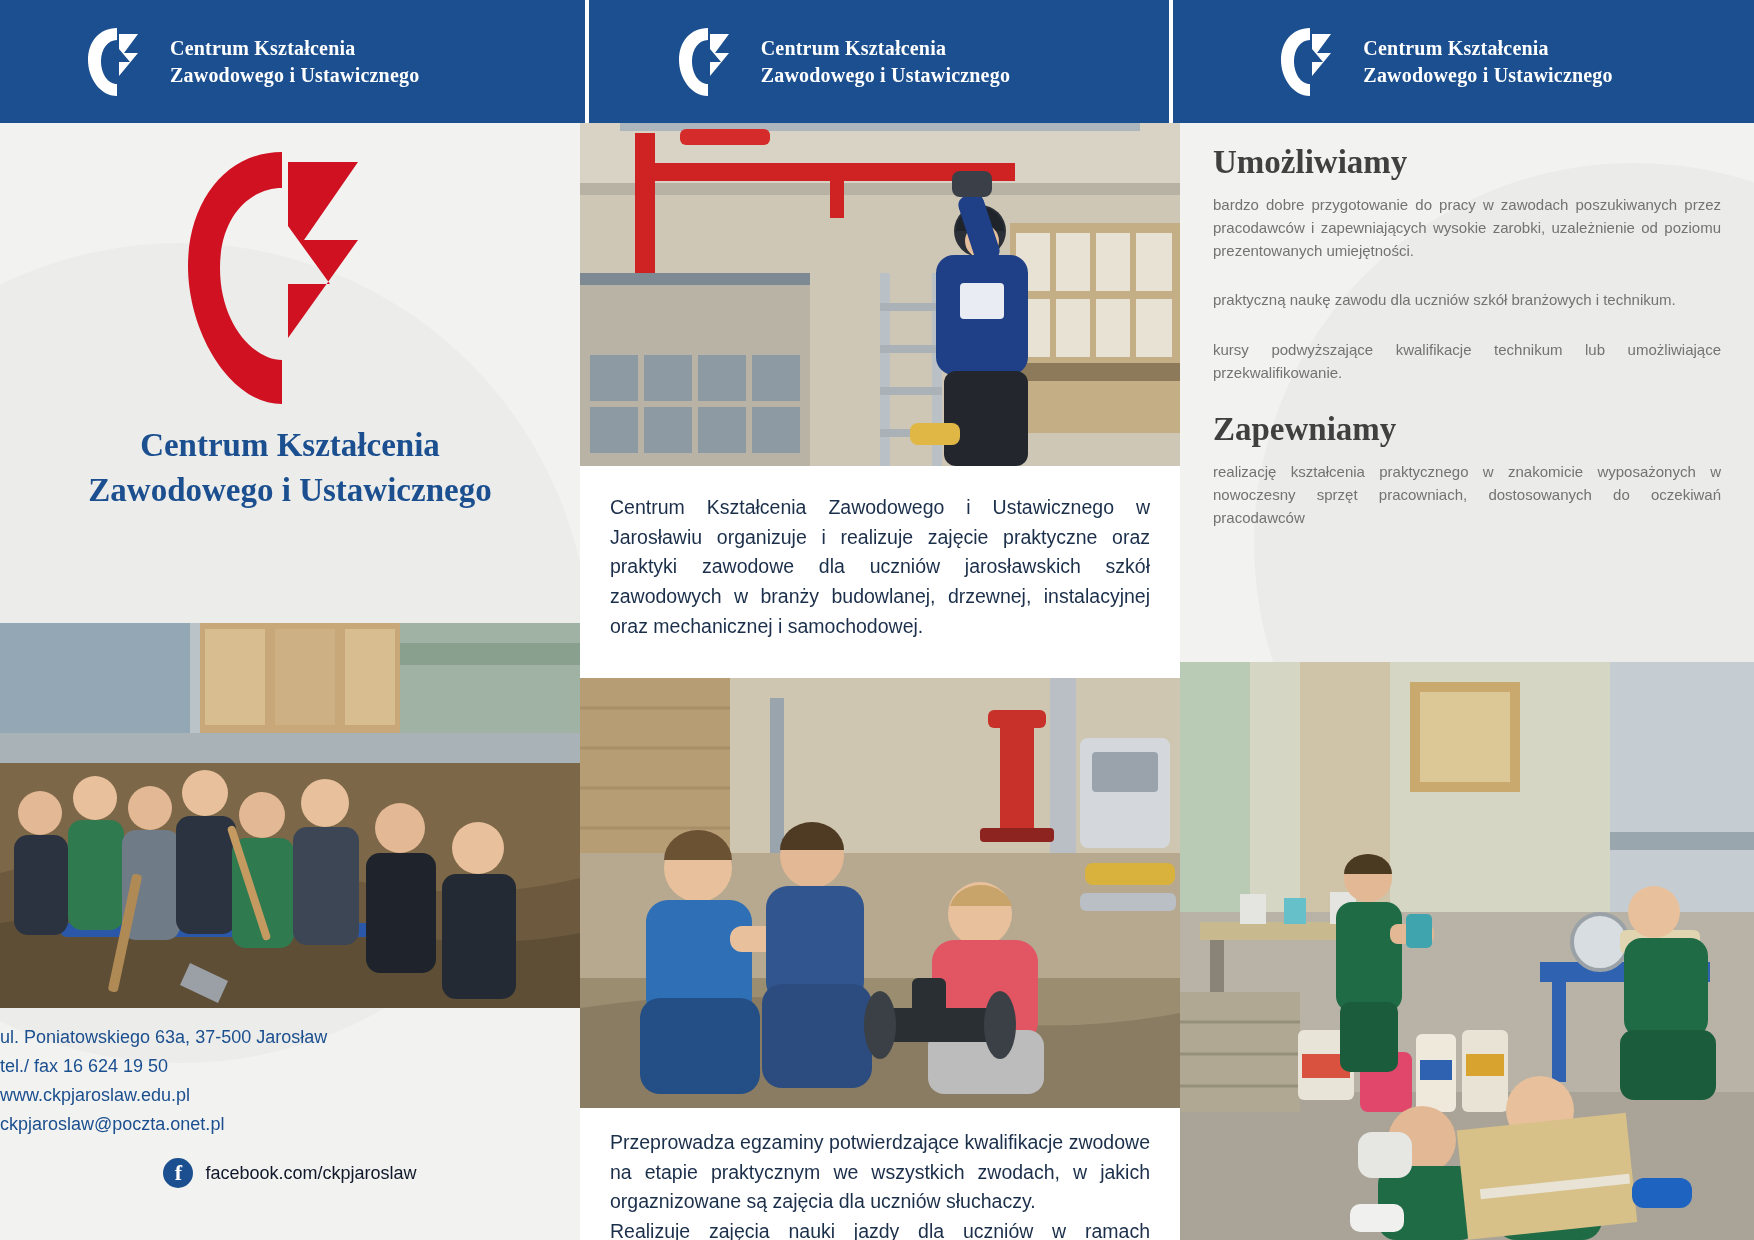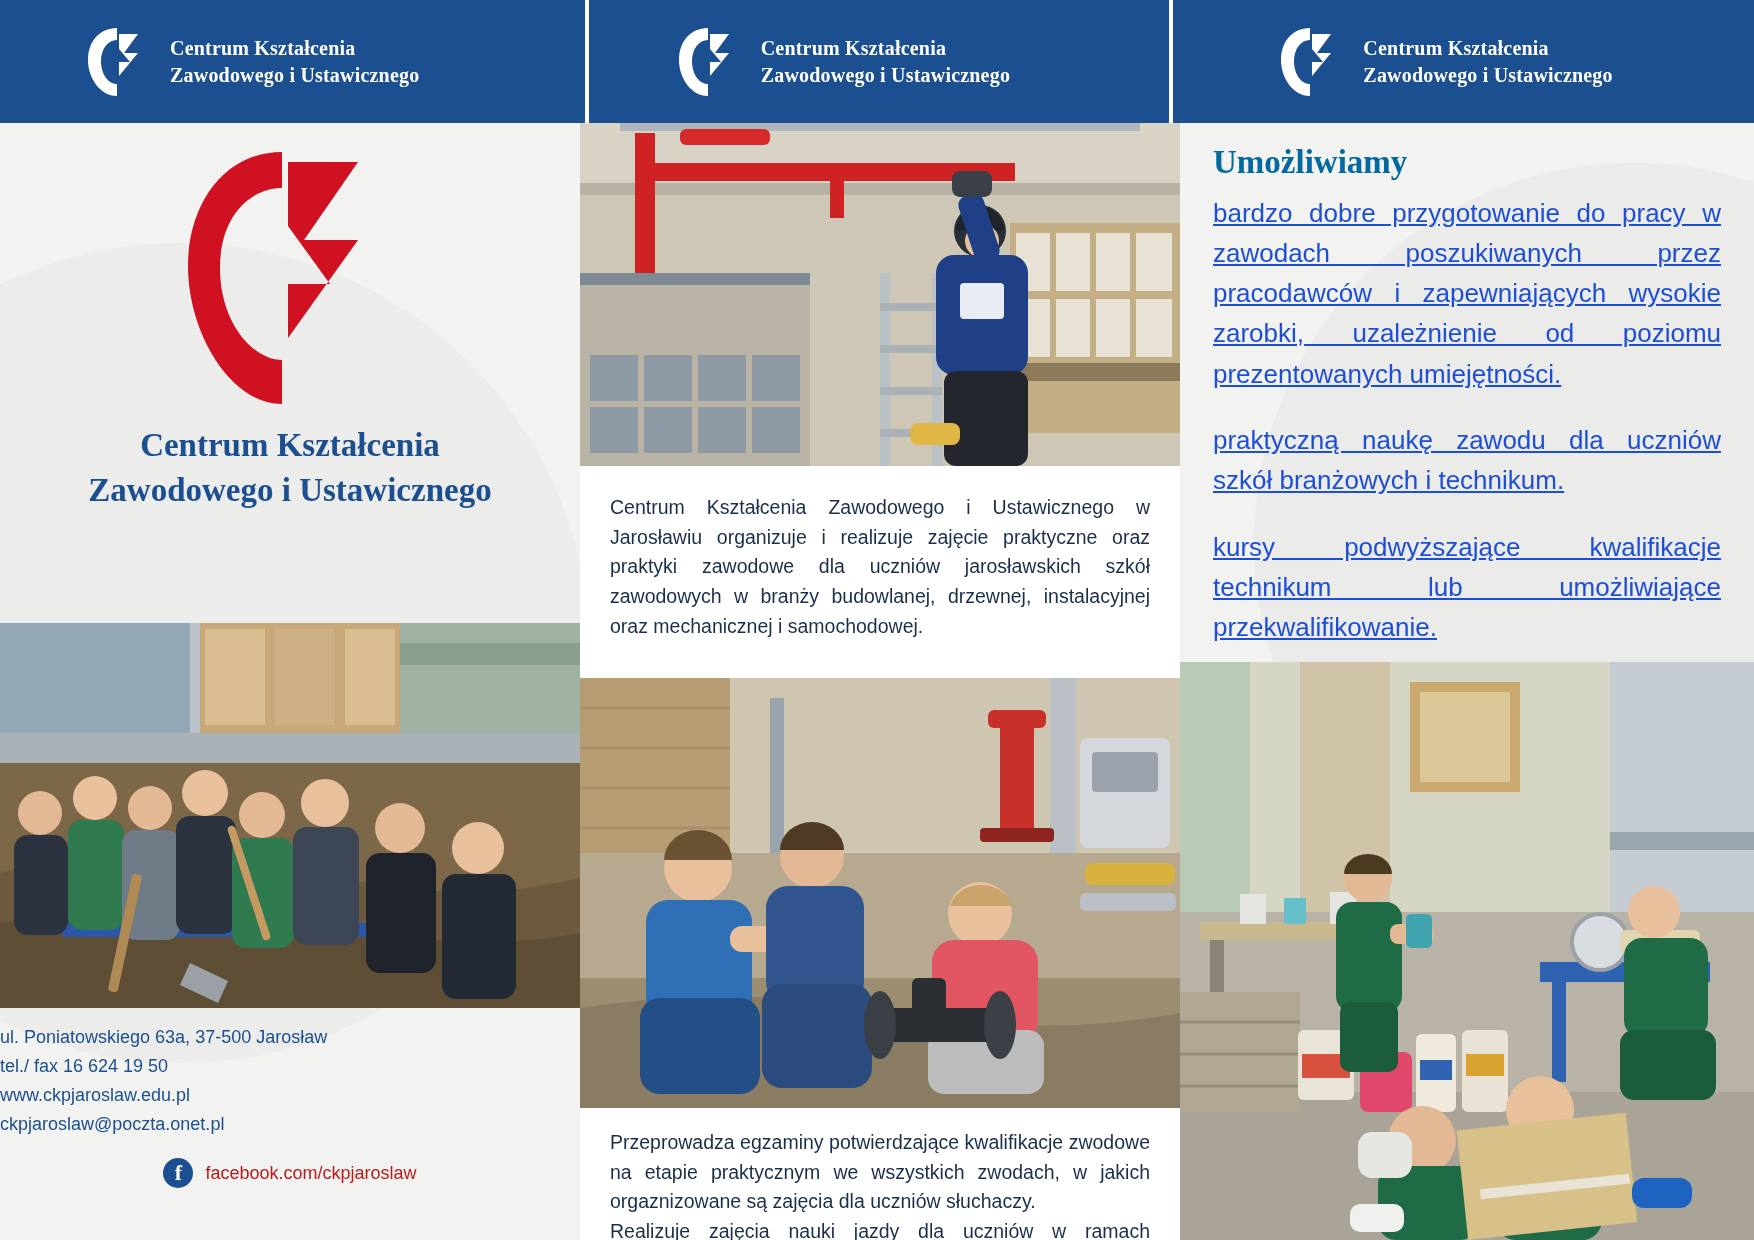--- a/index.html
+++ b/index.html
@@ -116,21 +116,21 @@
     width: 30px; height: 30px;
     border-radius: 50%;
     background: #1b4f8f;
     color: #fff;
     font-family: "Liberation Serif", serif;
     font-weight: bold;
     font-size: 22px;
     line-height: 30px;
     text-align: center;
   }
-  .fb-text { color: #b91c1c; font-size: 18px; }
+  .fb-text { color: #0f172a; font-size: 18px; }
 
   
   .mid-col {
     position: absolute;
     top: 123px; left: 580px;
     width: 600px; height: 1117px;
     background: #ffffff;
   }
   .photo-electric {
     position: absolute;
@@ -179,34 +179,33 @@
     width: 760px; height: 760px;
     border-radius: 50%;
     background: #ebebe9;
   }
   .right-content {
     position: absolute;
     top: 20px; left: 33px;
     width: 508px;
   }
   .r-head {
-    color: #0369a1;
+    color: #404040;
     font-family: "Liberation Serif", serif;
     font-weight: bold;
     font-size: 33px;
     line-height: 1.2;
     margin-bottom: 10px;
   }
   .r-body {
-    color: #1d4ed8;
-    font-size: 26px;
+    color: #737373;
+    font-size: 15px;
     line-height: 1.55;
     text-align: justify;
     margin-bottom: 26px;
-    text-decoration: underline;
   }
   .r-body.last { margin-bottom: 0; }
 
   .photo-tiles {
     position: absolute;
     top: 539px; left: 0;
     width: 574px; height: 578px;
     overflow: hidden;
     background: #4a5d3a;
   }

